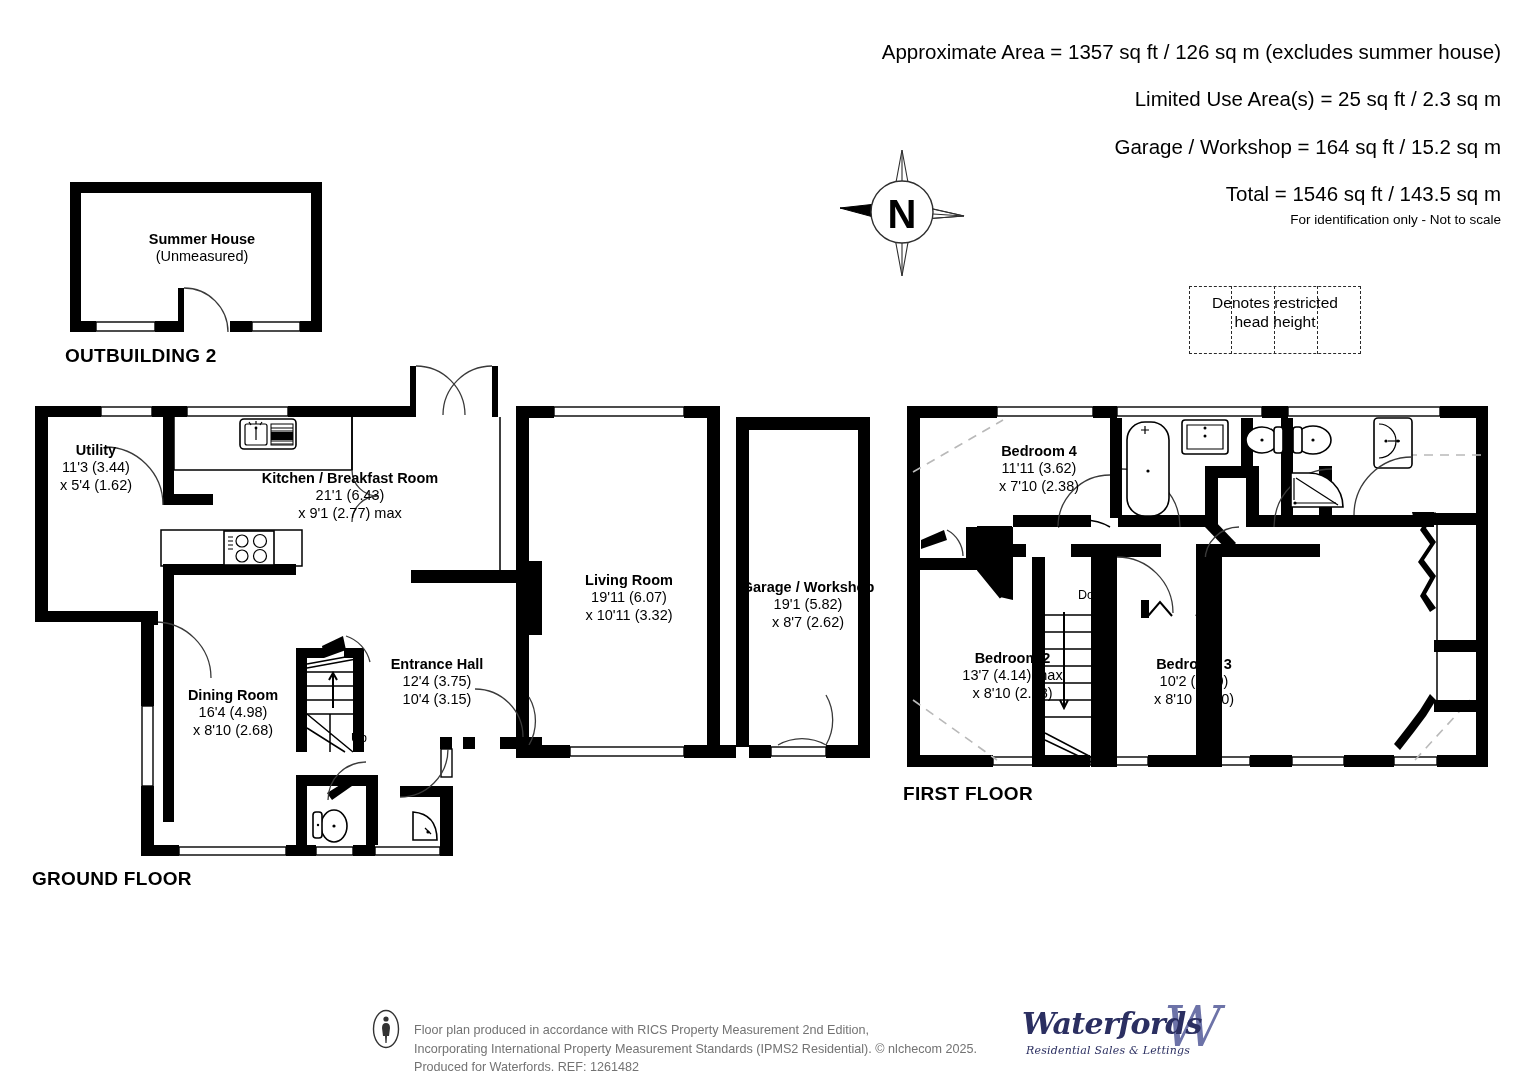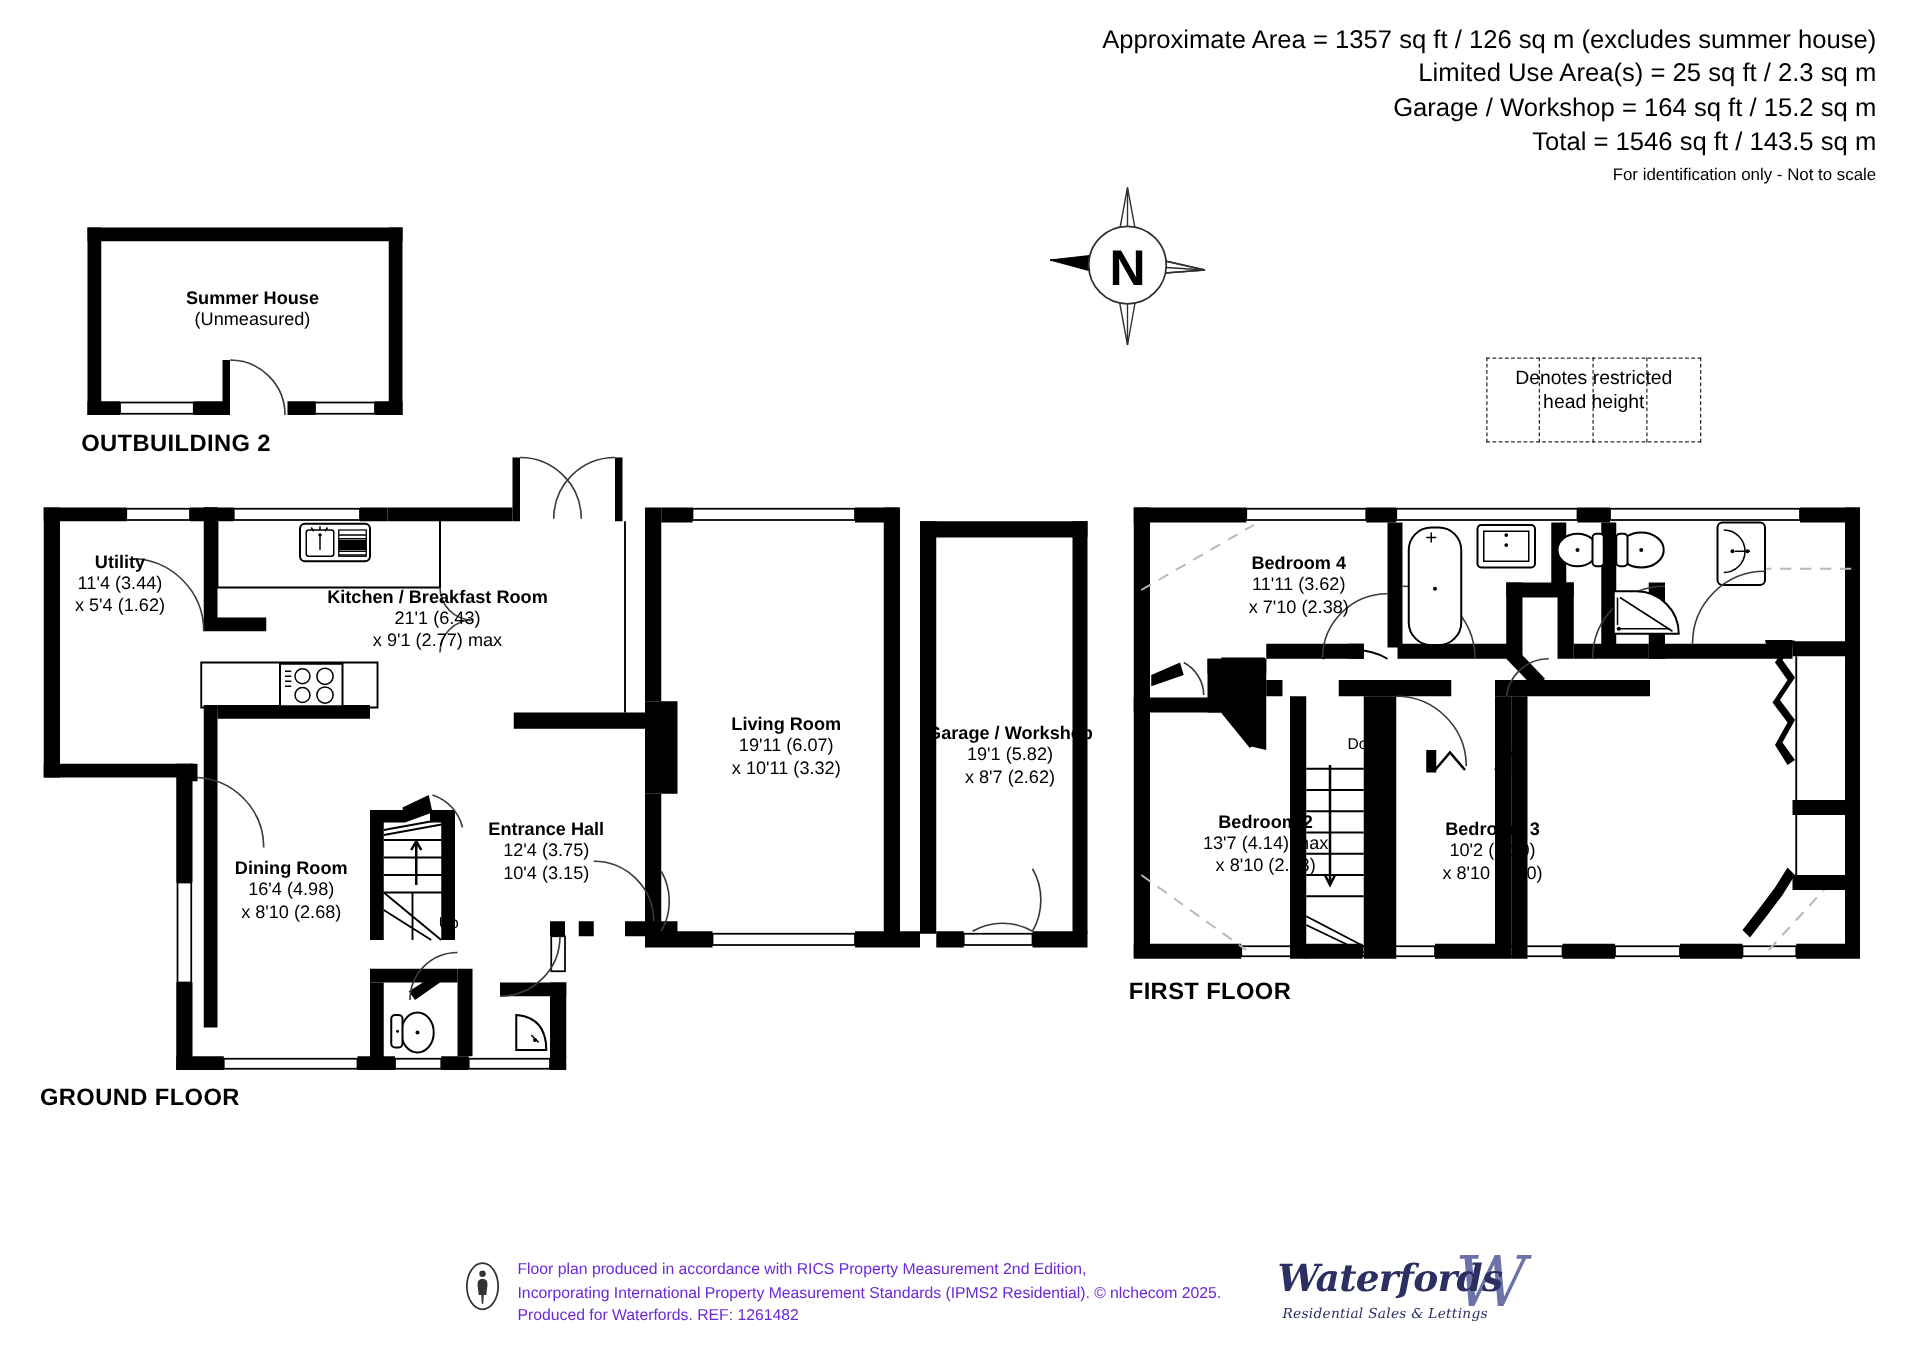--- a/index.html
+++ b/index.html
@@ -6,21 +6,21 @@
   body{
     width:1527px;height:1080px;position:relative;overflow:hidden;
     font-family:"Liberation Sans", sans-serif;color:#000;
   }
   .stage{position:absolute;inset:0;}
   svg.plan{position:absolute;left:0;top:0;width:1527px;height:1080px;}
 
   
   #header{position:absolute;right:26px;top:18px;text-align:right;}
   #header .addr{font-size:31px;font-weight:bold;letter-spacing:.1px;line-height:1.18;}
-  #header .ln{font-size:20.5px;line-height:1.33;white-space:nowrap;}
+  #header .ln{font-size:20.5px;line-height:1.33;white-space:nowrap;margin-top:20px;}
   #header .tiny{font-size:13.5px;margin-top:5px;}
 
   
   #legend{position:absolute;left:1189px;top:286px;width:172px;height:68px;}
   #legend .box{position:absolute;inset:0;border:1.6px dashed #2a2a2a;box-sizing:border-box;}
   #legend .vt{position:absolute;top:0;bottom:0;width:0;border-left:1.6px dashed #2a2a2a;}
   #legend .txt{position:absolute;left:0;right:0;top:8px;text-align:center;
                font-size:15.5px;font-weight:normal;line-height:1.22;}
 
   
@@ -31,21 +31,21 @@
 
   
   .rl{position:absolute;text-align:center;line-height:1.20;white-space:nowrap;}
   .rl .n{font-size:14.5px;font-weight:bold;}
   .rl .d{font-size:14.5px;}
   .mini{position:absolute;font-size:12.5px;font-weight:normal;}
 
   
   #footer{position:absolute;left:372px;top:1004px;width:1060px;height:64px;}
   #footer .ico{position:absolute;left:0;top:5px;width:28px;height:40px;}
-  #footer .ftxt{position:absolute;left:42px;top:2px;font-size:12.6px;line-height:1.48;color:#6d28d9;}
+  #footer .ftxt{position:absolute;left:42px;top:17px;font-size:12.6px;line-height:1.48;color:#737373;}
   #logo{position:absolute;left:650px;top:0px;width:215px;height:62px;color:#2b2f61;}
   #logo .wf{position:absolute;left:0;top:2px;font-family:"DejaVu Serif",serif;
             font-style:italic;font-weight:bold;font-size:30px;letter-spacing:-.6px;}
   #logo .sub{position:absolute;left:4px;top:40px;font-family:"DejaVu Serif",serif;
             font-style:italic;font-size:11px;letter-spacing:.2px;}
   #logo .bigw{position:absolute;left:142px;top:-10px;font-family:"DejaVu Serif",serif;
             font-style:italic;font-size:56px;color:#6d73a8;}
 </style>
 </head>
 <body>
@@ -387,21 +387,21 @@
   <div class="floorcap" id="cap-ground">GROUND FLOOR</div>
   <div class="floorcap" id="cap-first">FIRST FLOOR</div>
 
   <div class="rl" style="left:117px;top:231px;width:170px;">
     <div class="n">Summer House</div>
     <div class="d">(Unmeasured)</div>
   </div>
 
   <div class="rl" style="left:26px;top:442px;width:140px;">
     <div class="n">Utility</div>
-    <div class="d">11'4 (3.44)</div>
+    <div class="d">11'3 (3.44)</div>
     <div class="d">x 5'4 (1.62)</div>
   </div>
 
   <div class="rl" style="left:240px;top:470px;width:220px;">
     <div class="n">Kitchen / Breakfast Room</div>
     <div class="d">21'1 (6.43)</div>
     <div class="d">x 9'1 (2.77) max</div>
   </div>
 
   <div class="rl" style="left:158px;top:687px;width:150px;">

